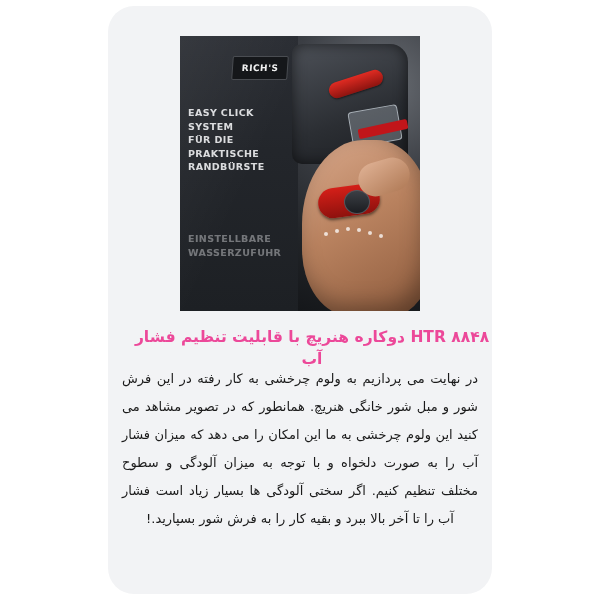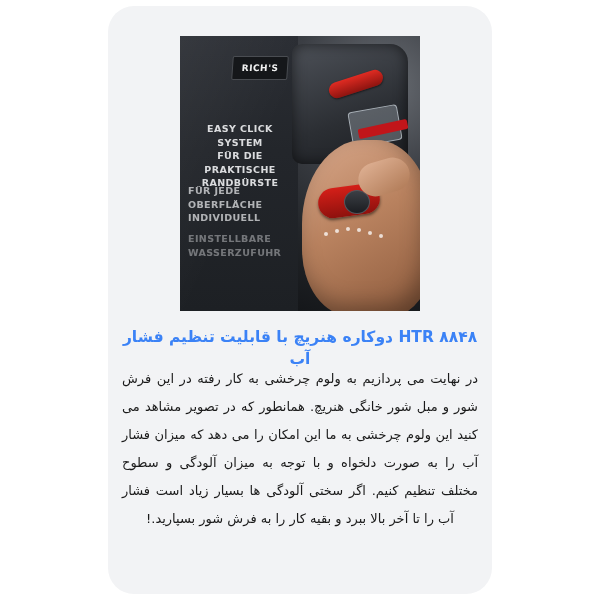--- a/index.html
+++ b/index.html
@@ -67,21 +67,21 @@
     text-align: left;
     color: #e9eaec;
     font-family: "DejaVu Sans", sans-serif;
     font-weight: bold;
     font-size: 9.5px;
     line-height: 13.5px;
     letter-spacing: .4px;
     text-transform: uppercase;
     opacity: .93;
   }
-  .overlay-text.block1 { top: 86px; text-align: center; }
+  .overlay-text.block1 { top: 70px; }
   .overlay-text.block2 { top: 148px; opacity: .72; }
   .overlay-text.block3 { top: 196px; opacity: .42; }
 
   .brand-tag {
     position: absolute;
     left: 52px;
     top: 20px;
     width: 54px;
     height: 22px;
     background: #15171a;
@@ -209,30 +209,30 @@
   .dots i:nth-child(1){ left: 0; }
   .dots i:nth-child(2){ left: 11px; top: 3px;}
   .dots i:nth-child(3){ left: 22px; top: 1px;}
   .dots i:nth-child(4){ left: 33px; top: 2px;}
   .dots i:nth-child(5){ left: 44px; top: 5px;}
   .dots i:nth-child(6){ left: 55px; top: 8px;}
 
   
   .heading {
     position: absolute;
-    left: 112px;
+    left: 124px;
     top: 316px;
     width: 376px;
     text-align: center;
     direction: rtl;
     font-family: "DejaVu Sans", sans-serif;
     font-weight: bold;
     font-size: 15.5px;
     line-height: 22px;
-    color: #3b82f6;
+    color: #ec4899;
   }
   .body-copy {
     position: absolute;
     left: 122px;
     top: 352px;
     width: 356px;
     direction: rtl;
     text-align: justify;
     text-align-last: center;
     font-family: "DejaVu Sans", sans-serif;
@@ -248,22 +248,20 @@
 
   <div class="panel"></div>
 
   <div class="photo">
 
     <div class="photo-left">
       <div class="brand-tag">RICH'S</div>
       <div class="overlay-text block1" style="white-space: pre-line;">EASY CLICK SYSTEM
 FÜR DIE PRAKTISCHE
 RANDBÜRSTE</div>
-      <div class="overlay-text block2" style="white-space: pre-line;">FÜR JEDE OBERFLÄCHE
-INDIVIDUELL</div>
       <div class="overlay-text block3" style="white-space: pre-line;">EINSTELLBARE
 WASSERZUFUHR</div>
     </div>
 
     <div class="photo-right">
       <div class="machine-body"></div>
       <div class="machine-red-lever"></div>
       <div class="machine-clip"></div>
       <div class="machine-label"></div>
       <div class="hand"></div>

